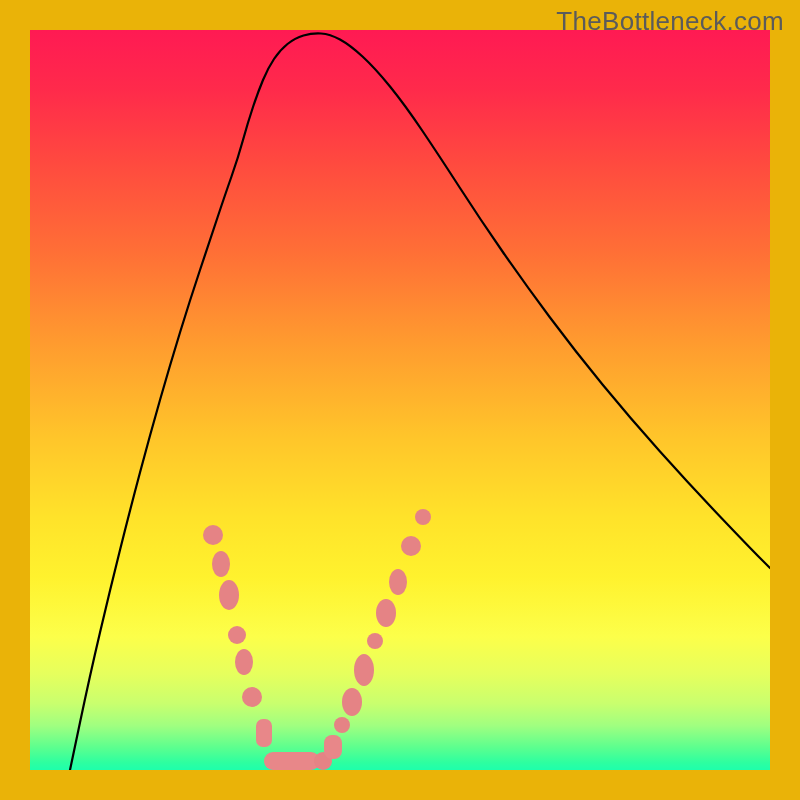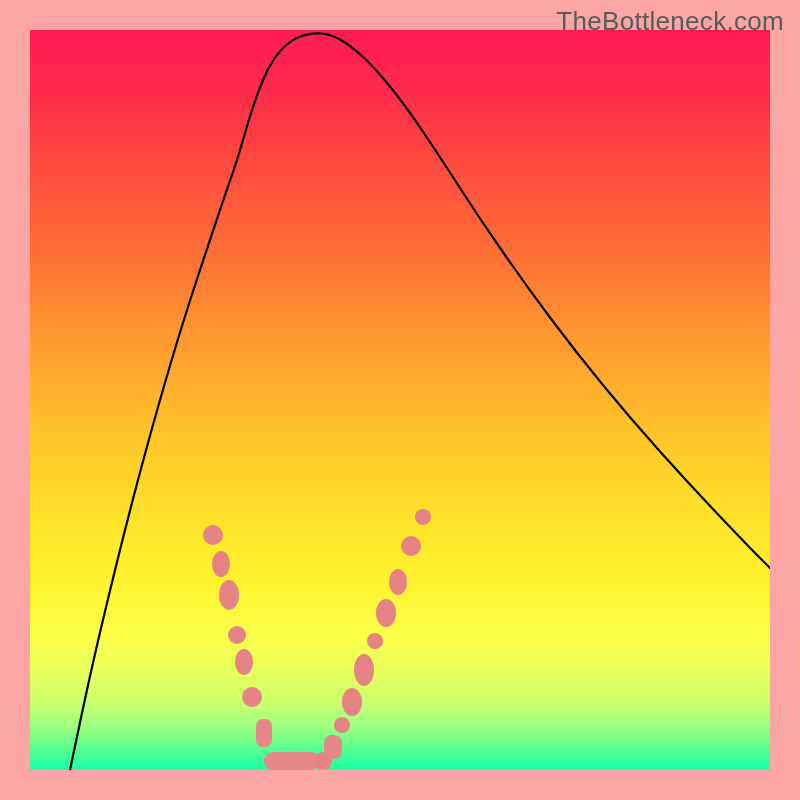--- a/index.html
+++ b/index.html
@@ -8,21 +8,21 @@
     width: 800px;
     height: 800px;
     overflow: hidden;
     font-family: Arial, Helvetica, sans-serif;
     background: #000;
   }
   .frame {
     position: relative;
     width: 800px;
     height: 800px;
-    background: #fca5a5;
+    background: #eab308;
   }
   .plot {
     position: absolute;
     left: 30px;
     top: 30px;
     width: 740px;
     height: 740px;
     background: linear-gradient(to bottom,
       #ff1a53 0%,
       #ff2a4b 8%,

